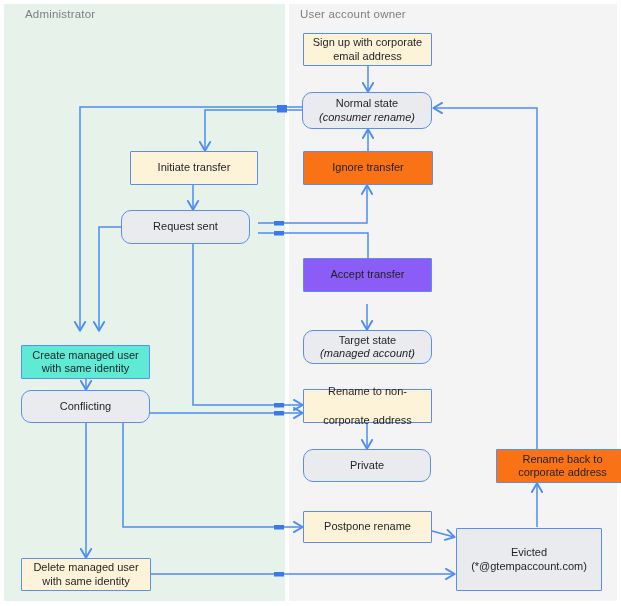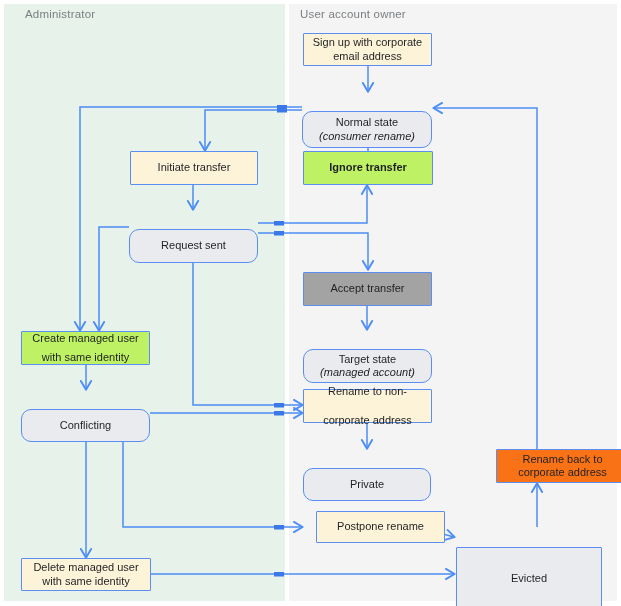--- a/index.html
+++ b/index.html
@@ -23,21 +23,21 @@
   #edges-svg { position: absolute; left: 0; top: 0; width: 621px; height: 606px; }
   .node {
     position: absolute;
     display: flex; flex-direction: column;
     align-items: center; justify-content: center;
     text-align: center;
     font-size: 11px; line-height: 13.5px;
     z-index: 2;
   }
   .node.action { border-radius: 1px; }
-  .node.state  { border-radius: 10px; margin-top: 19px; }
+  .node.state  { border-radius: 10px; }
   .node.state.big { border-radius: 1px; }
   .node .ln { display: block; white-space: nowrap; }
   .node .ln.it { font-style: italic; }
 </style>
 </head>
 <body>
 
 <div id="canvas">
   <div class="lane" id="lane-admin" style="background: rgb(231, 243, 234);"></div>
   <div class="lane" id="lane-user" style="background: rgb(243, 244, 243);"></div>
@@ -88,55 +88,56 @@
         <span class="ln">Sign up with corporate</span>
         <span class="ln">email address</span>
       </div>
       <div class="node state" style="left: 302px; top: 92px; width: 130px; height: 37px; background: rgb(233, 235, 238); border: 1.5px solid rgb(91, 142, 242); color: rgb(31, 32, 35);">
         <span class="ln">Normal state</span>
         <span class="ln it">(consumer rename)</span>
       </div>
       <div class="node action" style="left: 130px; top: 151px; width: 128px; height: 34px; background: rgb(253, 243, 216); border: 1.5px solid rgb(91, 142, 242); color: rgb(31, 32, 35);">
         <span class="ln">Initiate transfer</span>
       </div>
-      <div class="node action" style="left: 303px; top: 151px; width: 130px; height: 34px; background: #bef264; border: 1.5px solid rgb(91, 142, 242); color: rgb(31, 32, 35); font-weight: bold;">
+      <div class="node action" style="left: 303px; top: 151px; width: 130px; height: 34px; background: #f97316; border: 1.5px solid rgb(91, 142, 242); color: rgb(31, 32, 35);">
         <span class="ln">Ignore transfer</span>
       </div>
-      <div class="node state" style="left: 129px; top: 210px; width: 129px; height: 34px; background: rgb(233, 235, 238); border: 1.5px solid rgb(91, 142, 242); color: rgb(31, 32, 35);">
+      <div class="node state" style="left: 121px; top: 210px; width: 129px; height: 34px; background: rgb(233, 235, 238); border: 1.5px solid rgb(91, 142, 242); color: rgb(31, 32, 35);">
         <span class="ln">Request sent</span>
       </div>
-      <div class="node action" style="left: 303px; top: 272px; width: 129px; height: 34px; background: #a3a3a3; border: 1.5px solid rgb(91, 142, 242); color: rgb(31, 32, 35);">
+      <div class="node action" style="left: 303px; top: 258px; width: 129px; height: 34px; background: #8b5cf6; border: 1.5px solid rgb(91, 142, 242); color: rgb(31, 32, 35);">
         <span class="ln">Accept transfer</span>
       </div>
       <div class="node state" style="left: 303px; top: 330px; width: 129px; height: 34px; background: rgb(233, 235, 238); border: 1.5px solid rgb(91, 142, 242); color: rgb(31, 32, 35);">
         <span class="ln">Target state</span>
         <span class="ln it">(managed account)</span>
       </div>
-      <div class="node action" style="left: 21px; top: 331px; width: 129px; height: 34px; background: #bef264; border: 1.5px solid rgb(91, 142, 242); color: rgb(31, 32, 35); justify-content: space-between;">
+      <div class="node action" style="left: 21px; top: 345px; width: 129px; height: 34px; background: #5eead4; border: 1.5px solid rgb(91, 142, 242); color: rgb(31, 32, 35);">
         <span class="ln">Create managed user</span>
         <span class="ln">with same identity</span>
       </div>
       <div class="node state" style="left: 21px; top: 390px; width: 129px; height: 33px; background: rgb(233, 235, 238); border: 1.5px solid rgb(91, 142, 242); color: rgb(31, 32, 35); justify-content: center;">
         <span class="ln">Conflicting</span>
       </div>
       <div class="node action" style="left: 303px; top: 389px; width: 129px; height: 34px; background: rgb(253, 243, 216); border: 1.5px solid rgb(91, 142, 242); color: rgb(31, 32, 35); gap: 16px;">
         <span class="ln">Rename to non-</span>
         <span class="ln">corporate address</span>
       </div>
       <div class="node state" style="left: 303px; top: 449px; width: 128px; height: 33px; background: rgb(233, 235, 238); border: 1.5px solid rgb(91, 142, 242); color: rgb(31, 32, 35);">
         <span class="ln">Private</span>
       </div>
       <div class="node action" style="left: 476px; top: 449px; width: 133px; height: 34px; background: #f97316; border: 1.5px solid rgb(91, 142, 242); color: rgb(31, 32, 35); margin-left: 20px;">
         <span class="ln">Rename back to</span>
         <span class="ln">corporate address</span>
       </div>
-      <div class="node action" style="left: 316px; top: 511px; width: 129px; height: 32px; background: rgb(253, 243, 216); border: 1.5px solid rgb(91, 142, 242); color: rgb(31, 32, 35);">
+      <div class="node action" style="left: 303px; top: 511px; width: 129px; height: 32px; background: rgb(253, 243, 216); border: 1.5px solid rgb(91, 142, 242); color: rgb(31, 32, 35);">
         <span class="ln">Postpone rename</span>
       </div>
       <div class="node state big" style="left: 456px; top: 528px; width: 146px; height: 63px; background: rgb(233, 235, 238); border: 1.5px solid rgb(91, 142, 242); color: rgb(31, 32, 35);">
         <span class="ln">Evicted</span>
+        <span class="ln">(*@gtempaccount.com)</span>
       </div>
       <div class="node action" style="left: 21px; top: 558px; width: 130px; height: 33px; background: rgb(253, 243, 216); border: 1.5px solid rgb(91, 142, 242); color: rgb(31, 32, 35);">
         <span class="ln">Delete managed user</span>
         <span class="ln">with same identity</span>
       </div>
     </div>
 </div>
 
 </body></html>

